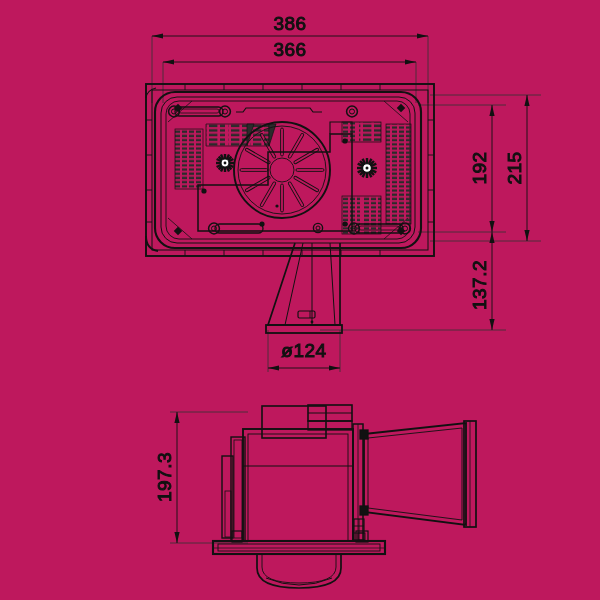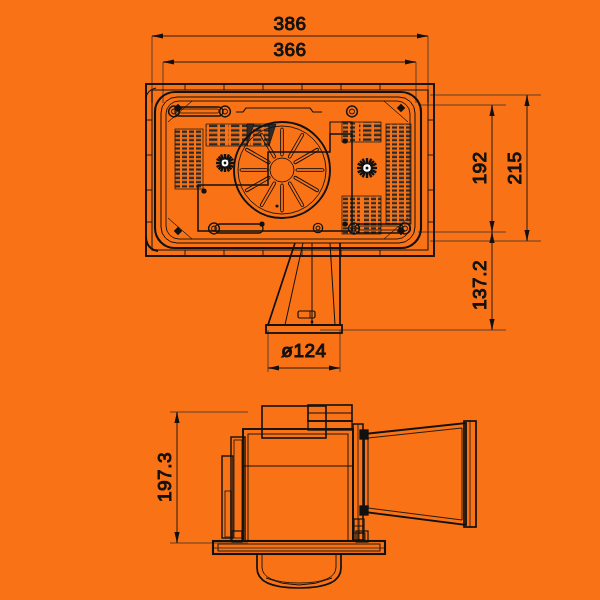--- a/index.html
+++ b/index.html
@@ -8,21 +8,21 @@
     padding: 0;
     background: #ffffff;
   }
   body {
     font-family: "Liberation Sans", sans-serif;
   }
   #drawing-root {
     position: relative;
     width: 600px;
     height: 600px;
-    background: #f97316;
+    background: #be185d;
     overflow: hidden;
   }
   #drawing-svg {
     display: block;
     width: 600px;
     height: 600px;
   }
   .dim-text {
     font-family: "Liberation Sans", sans-serif;
     font-size: 19px;

